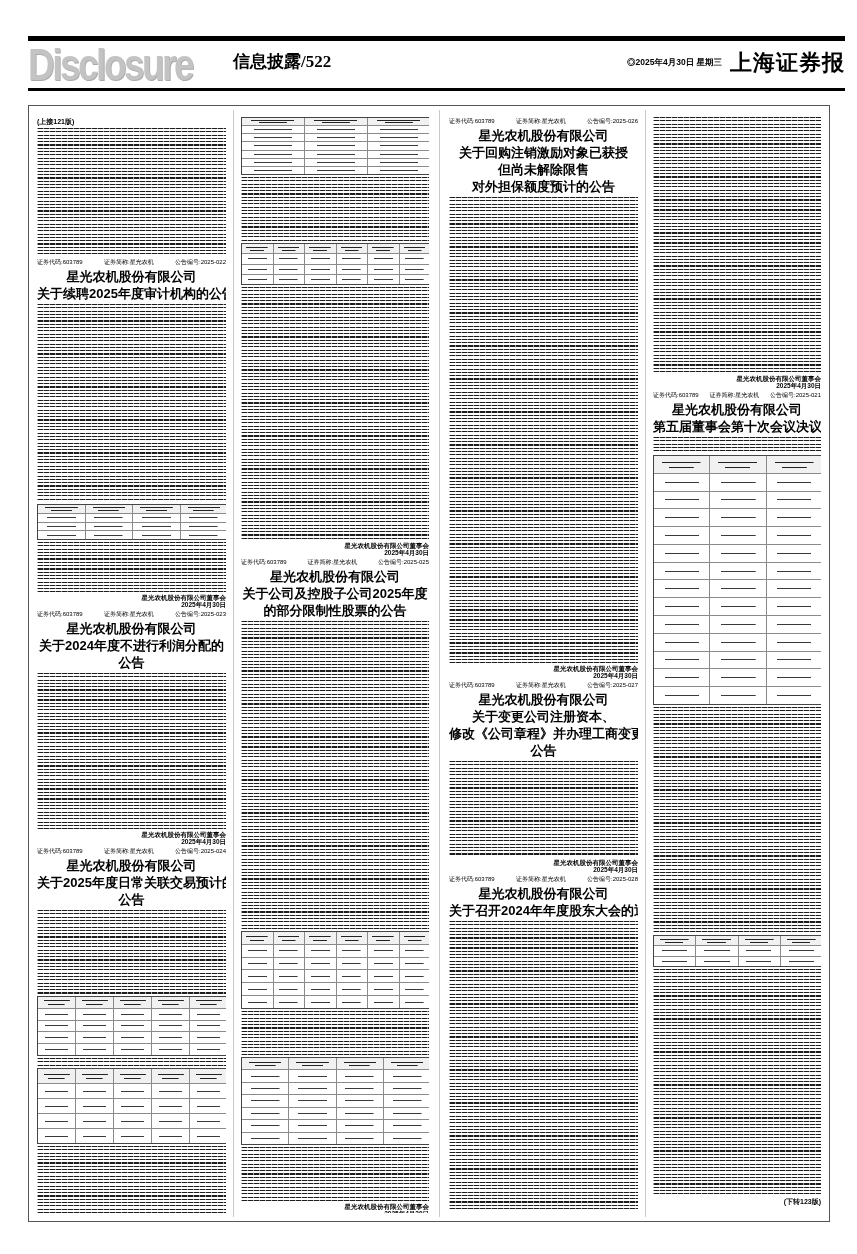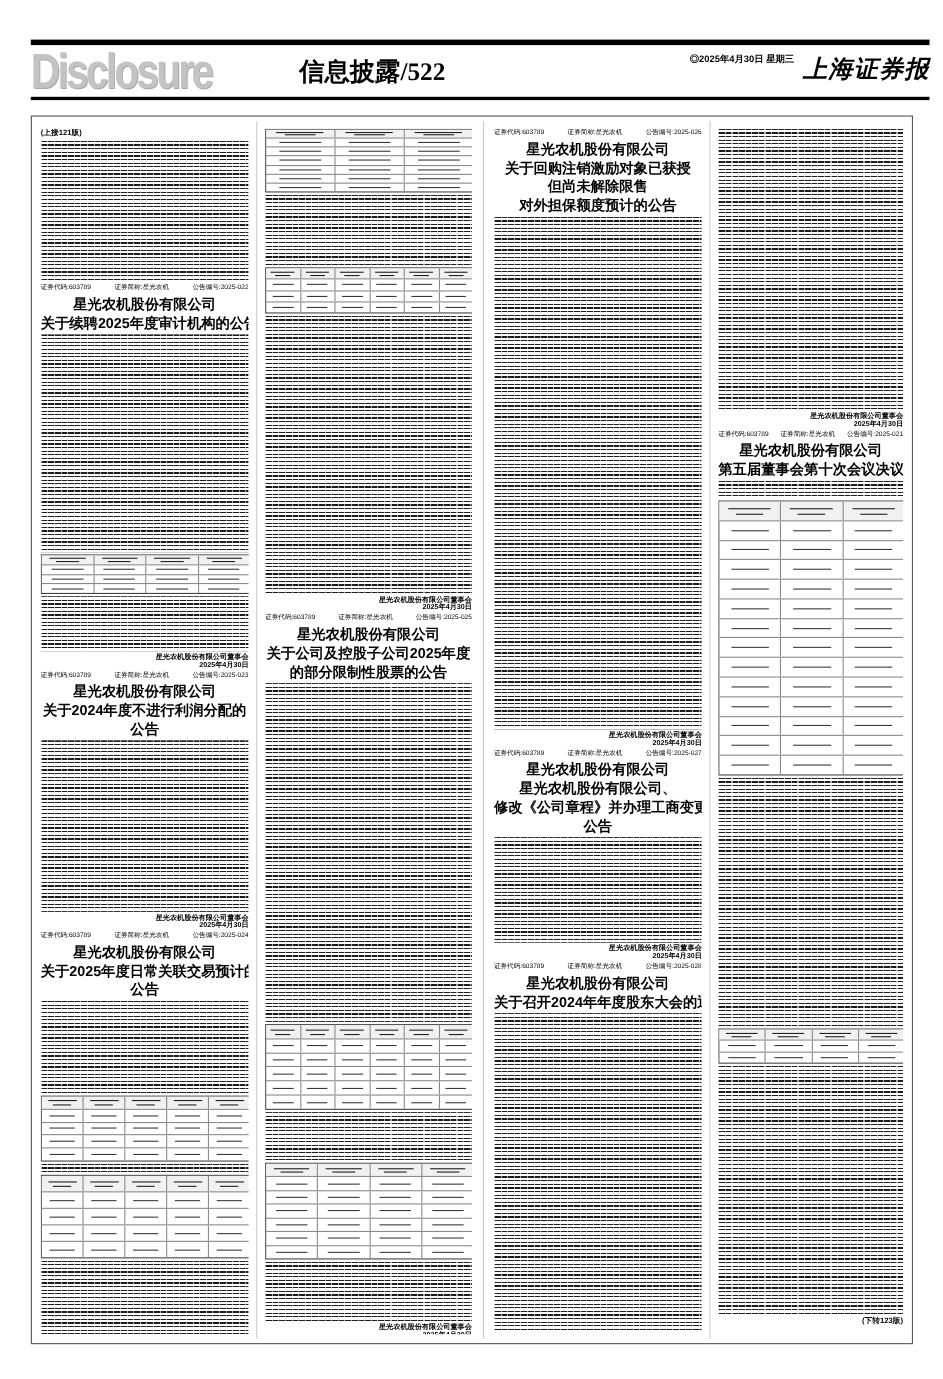--- a/index.html
+++ b/index.html
@@ -3,25 +3,25 @@
 <meta charset="utf-8">
 <style>
   html,body{margin:0;padding:0;background:#ffffff;}
   body{width:857px;height:1254px;position:relative;font-family:"Liberation Sans",sans-serif;color:#000;}
 
   
   .rule{position:absolute;background:#000;}
   .brand{position:absolute;left:28px;top:42px;font-size:45px;font-weight:900;
          color:#c3c3c3;letter-spacing:-3px;line-height:1;transform:scaleX(.82);
          transform-origin:left top;text-shadow:1px 1px 0 #a9a9a9;}
-  .section-title{position:absolute;left:233px;top:50px;font-size:23px;font-weight:bold;margin-left:39px;}
+  .section-title{position:absolute;left:233px;top:50px;font-size:17px;font-weight:bold;}
   .section-title .pg{font-weight:bold;font-family:"Liberation Serif",serif;}
-  .masthead{position:absolute;right:12px;top:48px;display:flex;align-items:flex-start;gap:8px;}
+  .masthead{position:absolute;right:12px;top:48px;display:flex;align-items:center;gap:8px;}
   .date-line{font-size:8.5px;font-weight:bold;white-space:nowrap;}
-  .paper-name{font-size:22px;font-weight:bold;font-style:italic;
+  .paper-name{font-size:22px;font-weight:bold;
               font-family:"DejaVu Serif",serif;letter-spacing:1px;white-space:nowrap;}
 
   
   .box{position:absolute;left:28px;top:105px;width:800px;height:1115px;
        border:1px solid #555;background:#fff;}
   .vline{position:absolute;top:4px;bottom:4px;width:1px;background:#c9c9c9;}
   .col{position:absolute;top:11px;height:1096px;overflow:hidden;}
   .col > *{margin-bottom:2px;}
 
   
@@ -434,21 +434,21 @@
       <div>2025年4月30日</div>
     </div>
 
     <div class="meta">
       <span>证券代码:603789</span>
       <span>证券简称:星光农机</span>
       <span>公告编号:2025-027</span>
     </div>
     <div class="headline" style="height:68px;">
       <div>星光农机股份有限公司</div>
-      <div>星光农机股份有限公司、</div>
+      <div>关于变更公司注册资本、</div>
       <div>修改《公司章程》并办理工商变更的</div>
       <div>公告</div>
     </div>
     <div class="fill" style="height:96px;"></div>
     <div class="sig">
       <div>星光农机股份有限公司董事会</div>
       <div>2025年4月30日</div>
     </div>
 
     <div class="meta">

